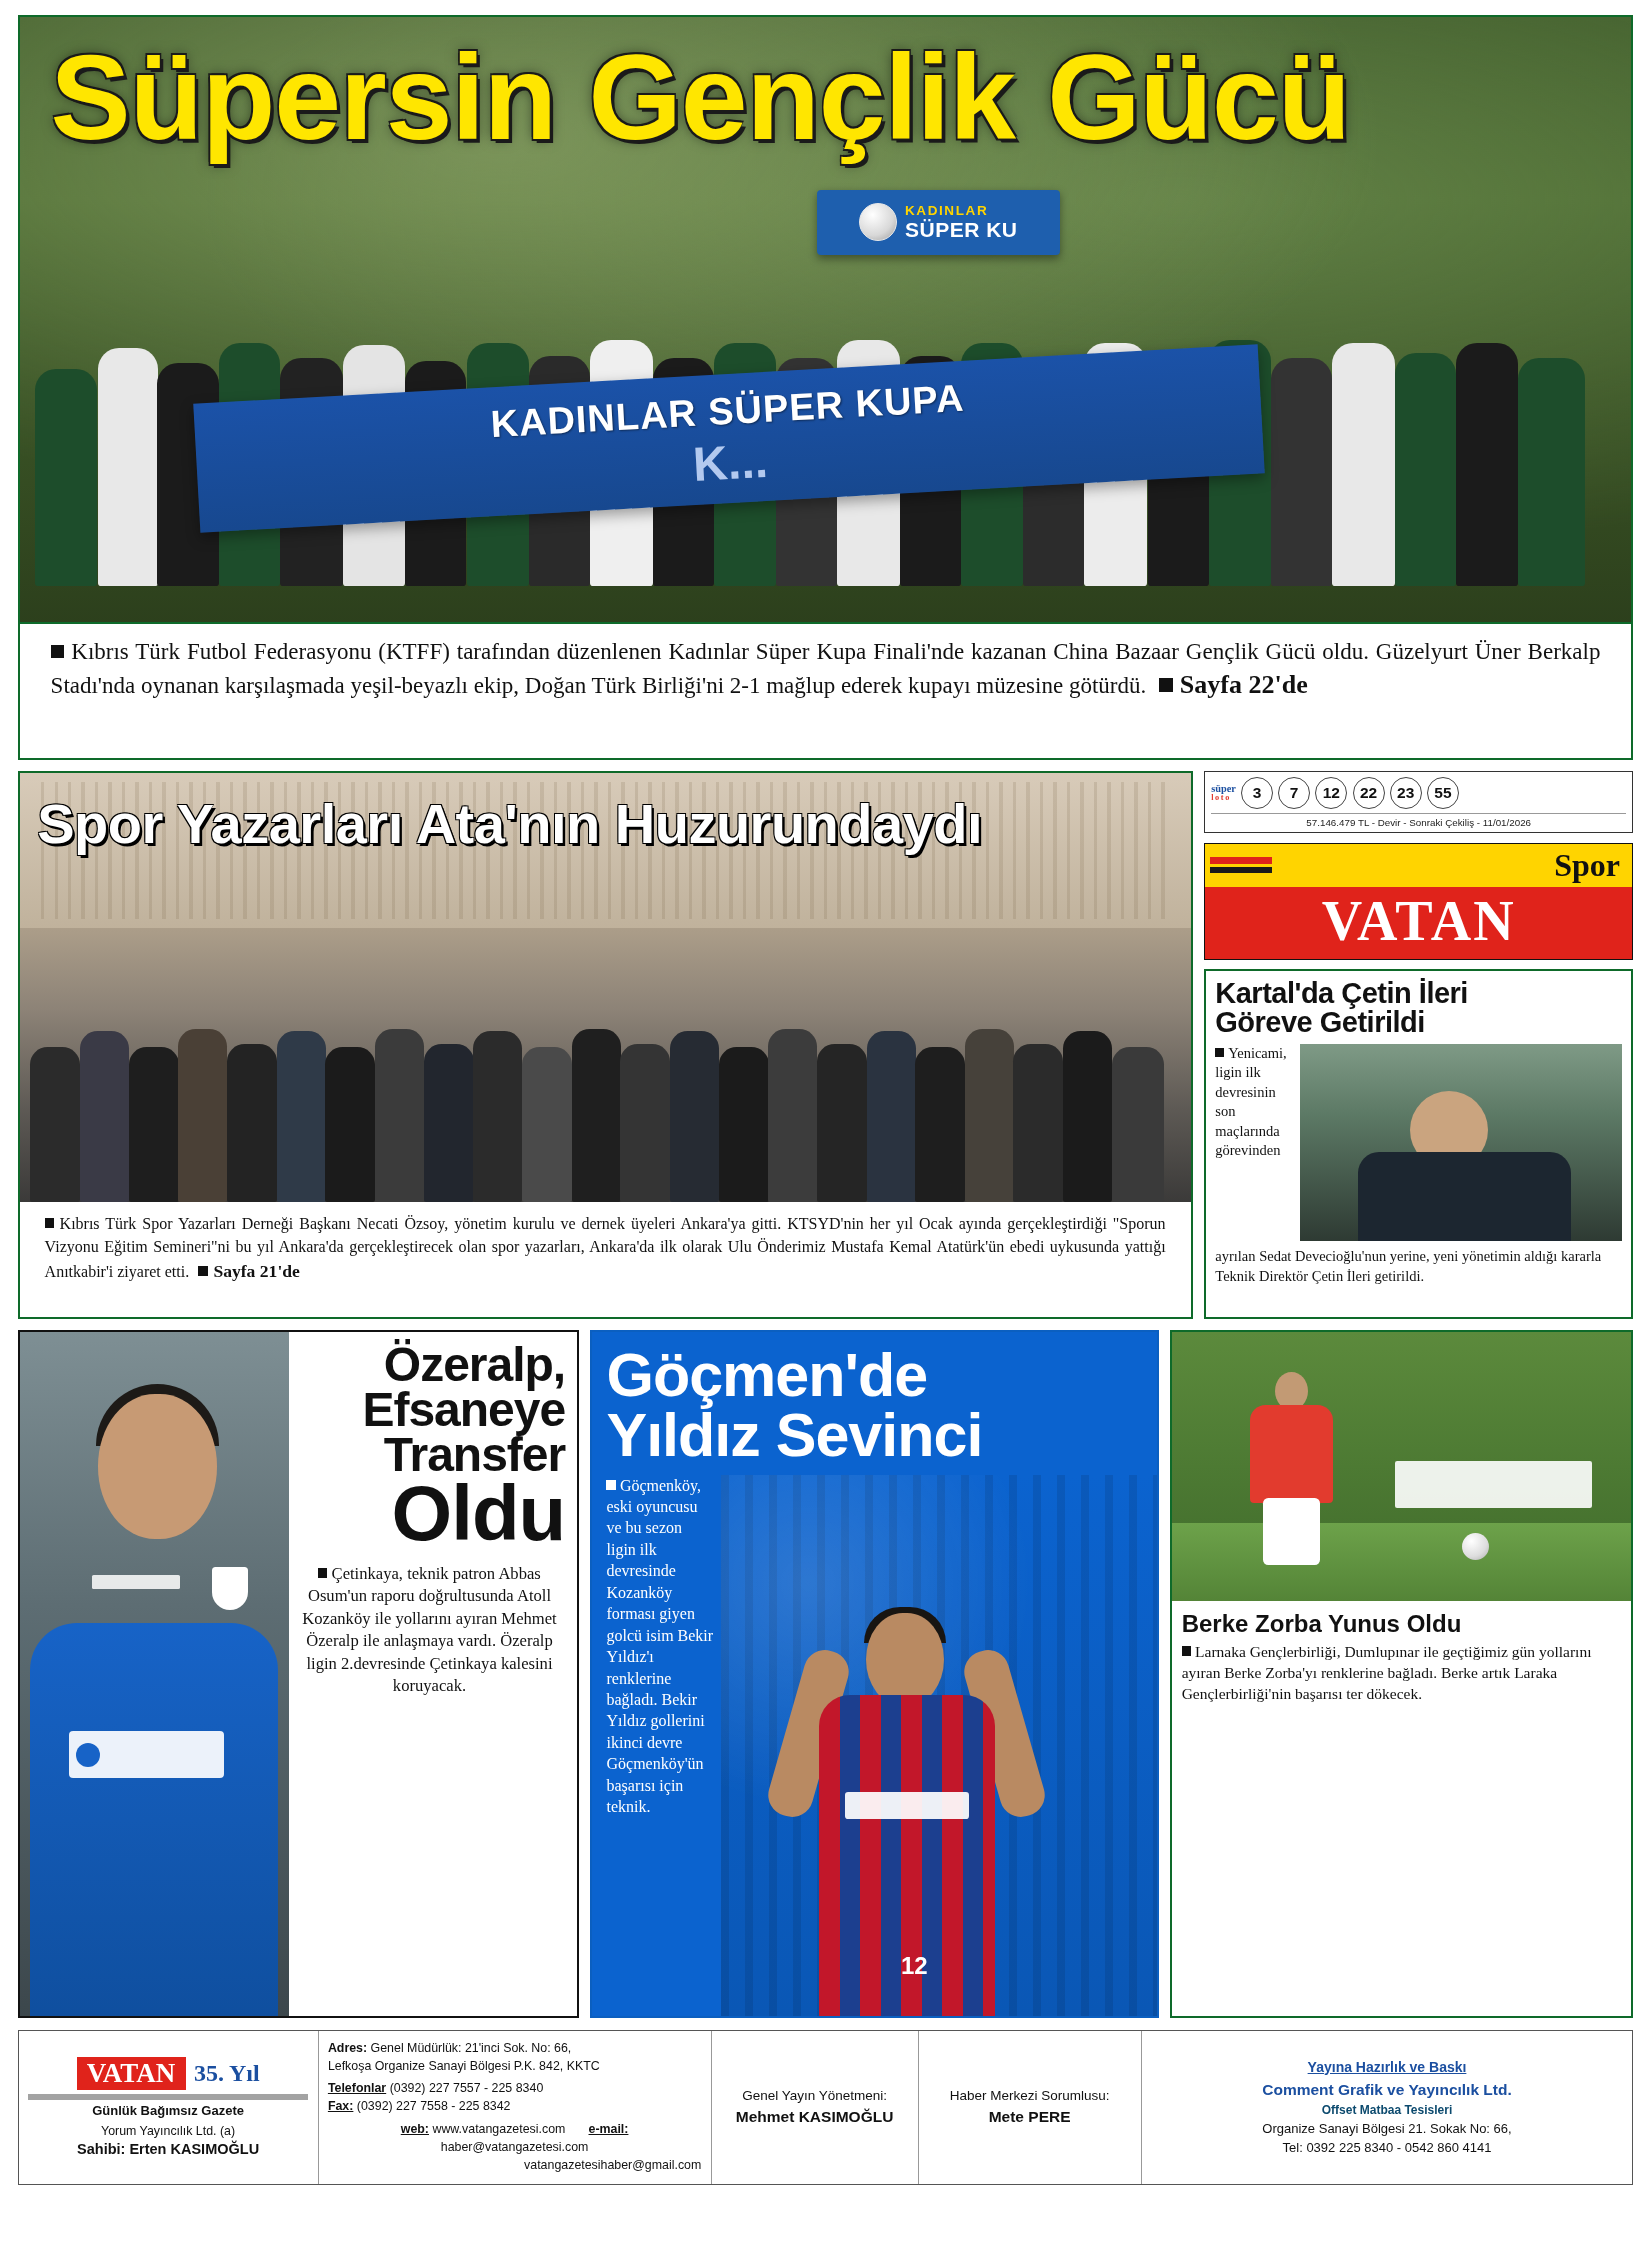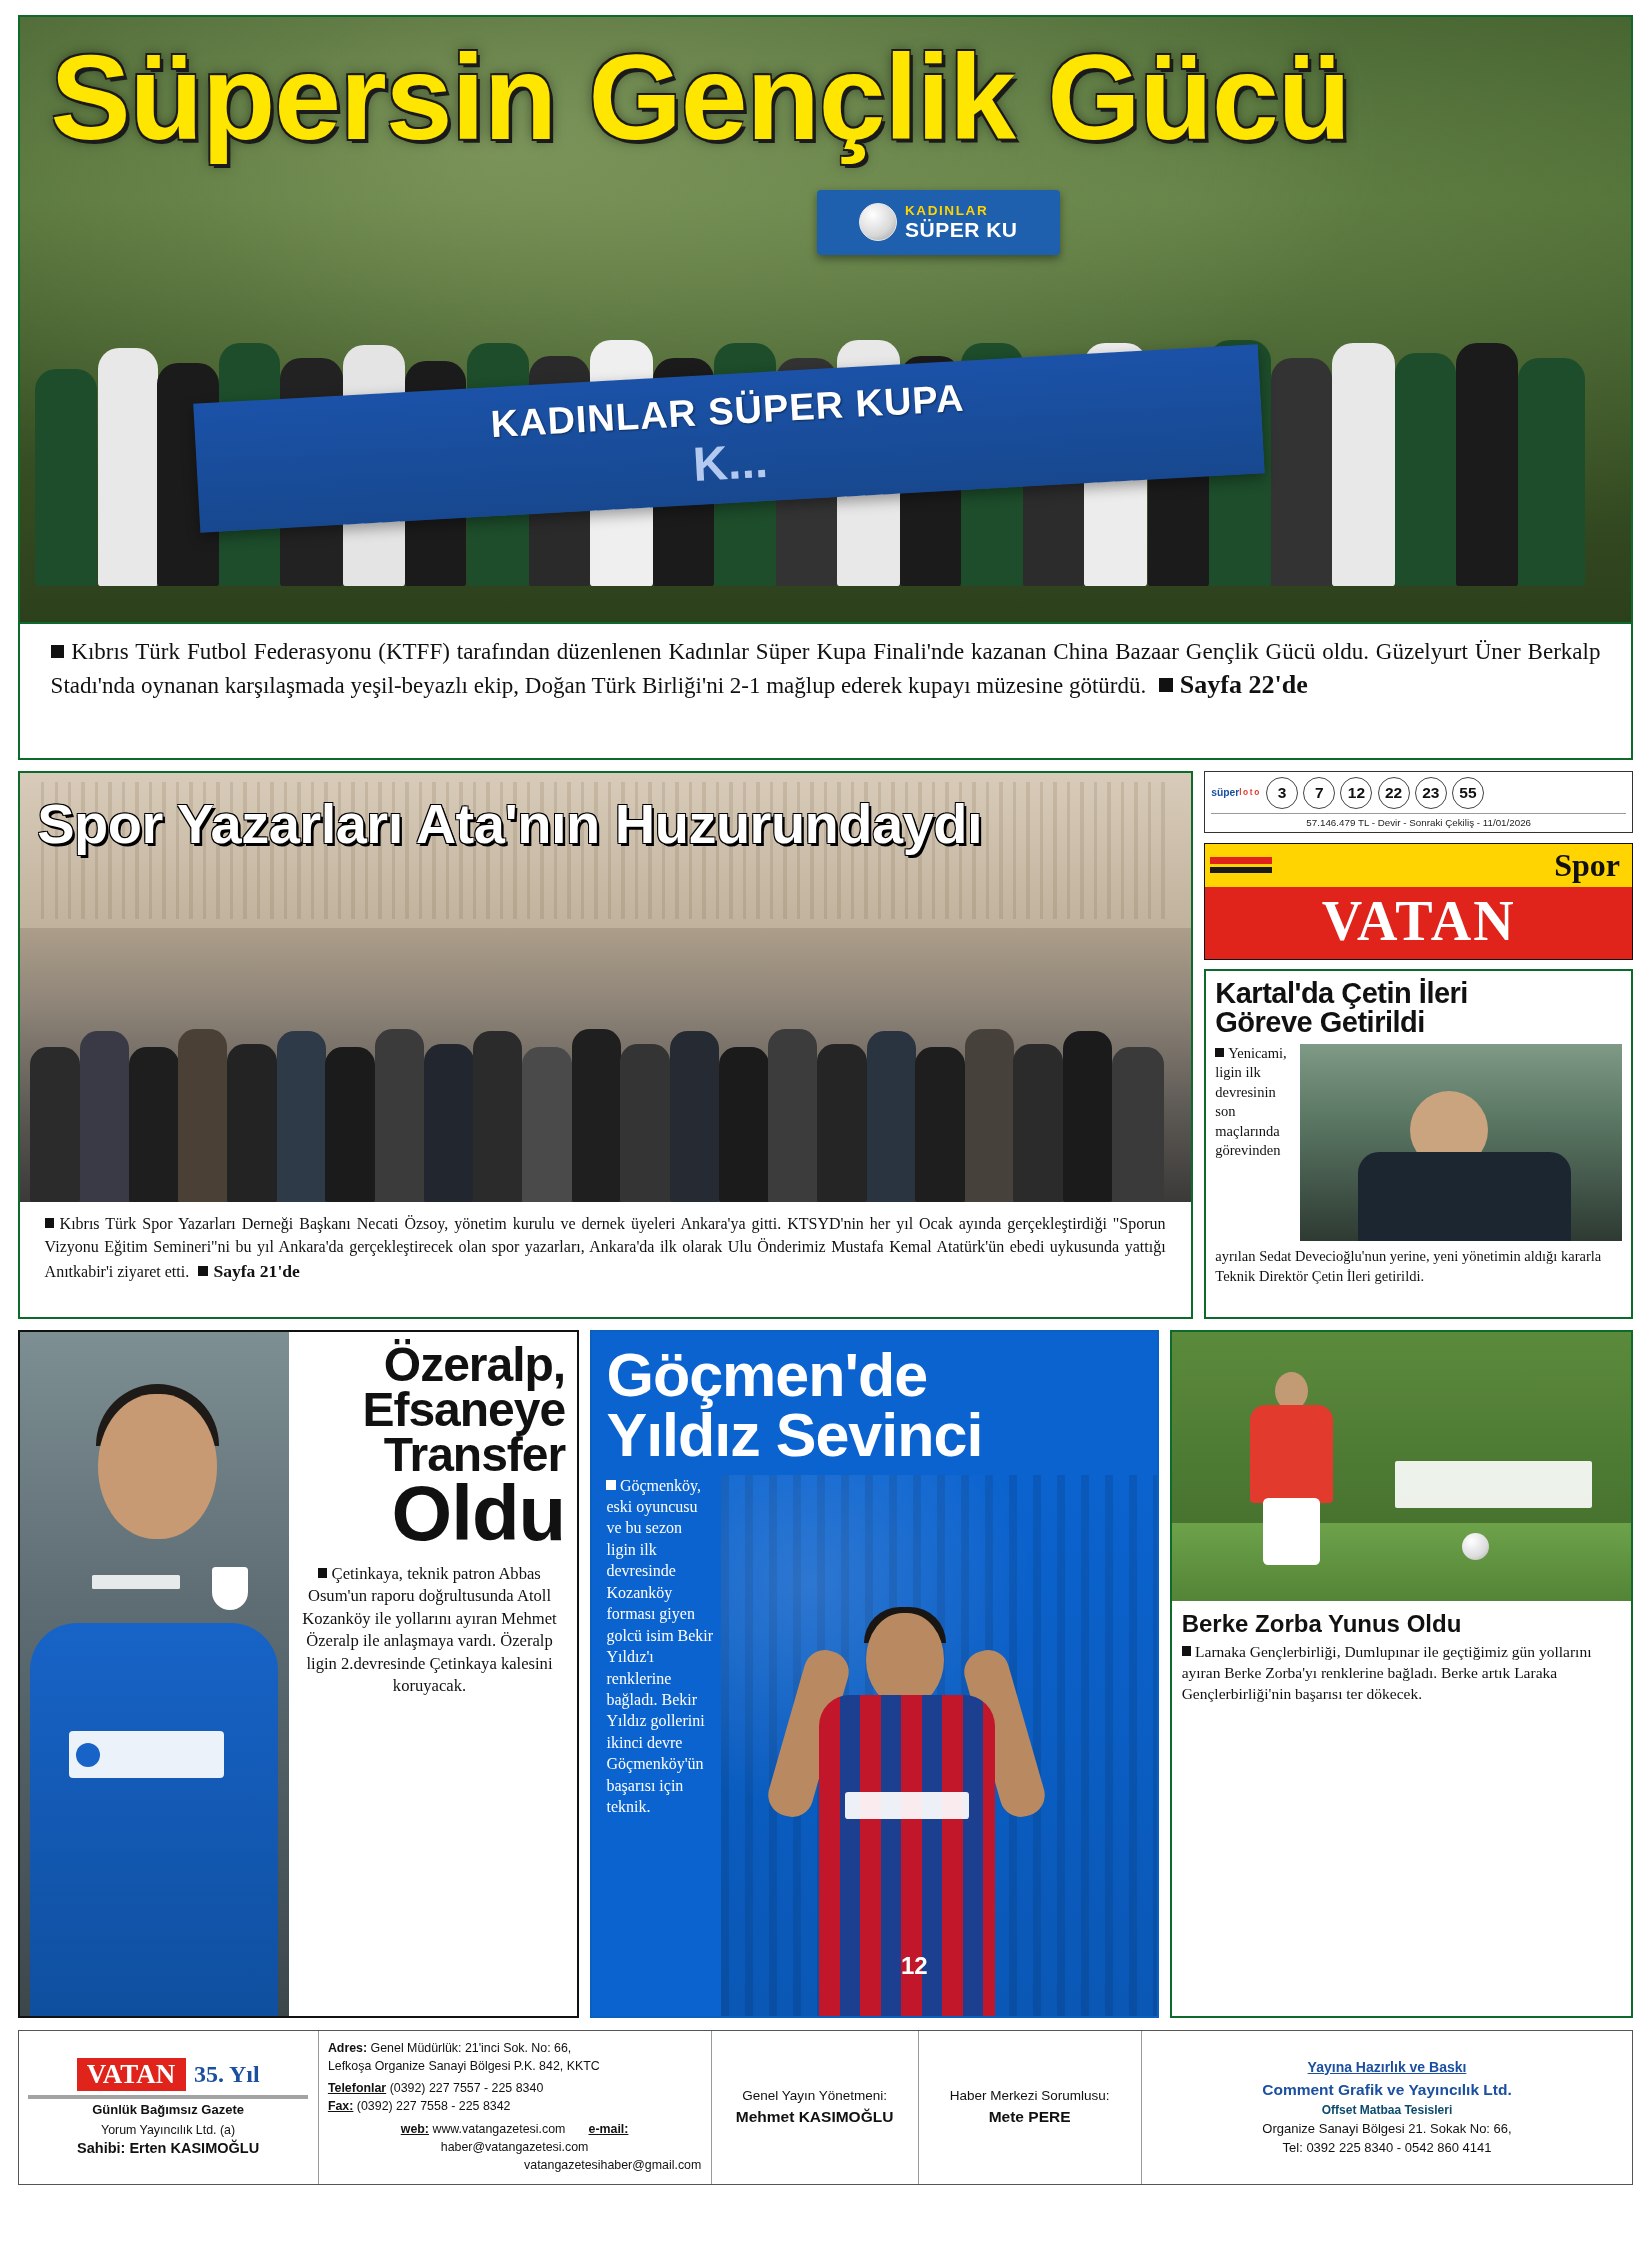--- a/index.html
+++ b/index.html
@@ -113,21 +113,21 @@
   .mid-caption p { font-size:16px; line-height:1.42; text-align:justify; font-family:"Liberation Serif", serif;}
   .mid-caption .sq { width:9.8px;height:9.8px;margin-right:5.2px;}
   .mid-caption b { font-size:17.6px; }
 
   .mid-right { flex:1; display:flex; flex-direction:column; gap:9.3px; }
 
   .lotto {
     border:1.6px solid #333; background:#fff; padding:5.2px 6.2px 4.1px 6.2px;
   }
   .lotto-row { display:flex; align-items:center; gap:5.2px; }
-  .lotto-logo { display:flex; line-height:1;}
+  .lotto-logo { display:flex; flex-direction:column; line-height:1;font-family:Liberation Serif, serif;}
   .lotto-logo .l1{font-size:10.3px;font-weight:bold;color:#1b4fa0;}
   .lotto-logo .l2{font-size:8.3px;color:#e03a2f;font-weight:bold;letter-spacing:1.6px;}
   .ball-n {
     width:32px;height:32px;border-radius:50%;border:1.6px solid #444;background:#fff;
     display:flex;align-items:center;justify-content:center;font-size:15.5px;font-weight:bold;color:#111;
   }
   .lotto-foot{font-size:9.8px;text-align:center;margin-top:4.1px;color:#222;border-top:0.5px solid #999;padding-top:3.1px;}
 
   .vatan-spor {
     border:1.6px solid #111; background:#fff;
@@ -217,21 +217,21 @@
   
   .footer {
     margin-top:11.4px; border:1.6px solid #555; background:#fff; height:155px;
     display:flex; align-items:stretch;
   }
   .footer > div { padding:7.2px 9.3px; display:flex; flex-direction:column; justify-content:center;}
   .f1 { width:300px; border-right:1px solid #999; align-items:center; text-align:center;}
   .f1 .logo { display:flex; align-items:center; gap:8.3px; }
   .f1 .logo .v { background:#e0231b; color:#fff; font-size:27px; font-weight:bold; padding:1px 10.3px; font-family:"Liberation Serif", serif;}
   .f1 .logo .y { color:#1b4fa0; font-size:24px; font-weight:bold; font-family:"Liberation Serif", serif;}
-  .f1 .sub { font-size:13px; font-weight:bold; margin-top:4.1px; border-top:4px solid #a3a3a3; padding-top:3.1px; width:100%;}
+  .f1 .sub { font-size:13px; font-weight:bold; margin-top:4.1px; border-top:6px solid #a3a3a3; padding-top:3.1px; width:100%;}
   .f1 .s2 { font-size:12.4px; margin-top:6.2px;}
   .f1 .s3 { font-size:14.5px; font-weight:bold; margin-top:3.1px;}
   .f2 { width:393px; border-right:1px solid #999; font-size:12.4px; line-height:1.45;}
   .f2 b{font-weight:bold;}
   .f2 u{text-decoration:underline;}
   .f3 { width:207px; border-right:1px solid #999; align-items:center; text-align:center; font-size:13.5px;}
   .f3 b{font-size:15.5px;margin-top:5.2px;}
   .f4 { width:223px; border-right:1px solid #999; align-items:center; text-align:center; font-size:13.5px;}
   .f4 b{font-size:15.5px;margin-top:5.2px;}
   .f5 { flex:1; align-items:center; text-align:center; font-size:13px; line-height:1.5;}

